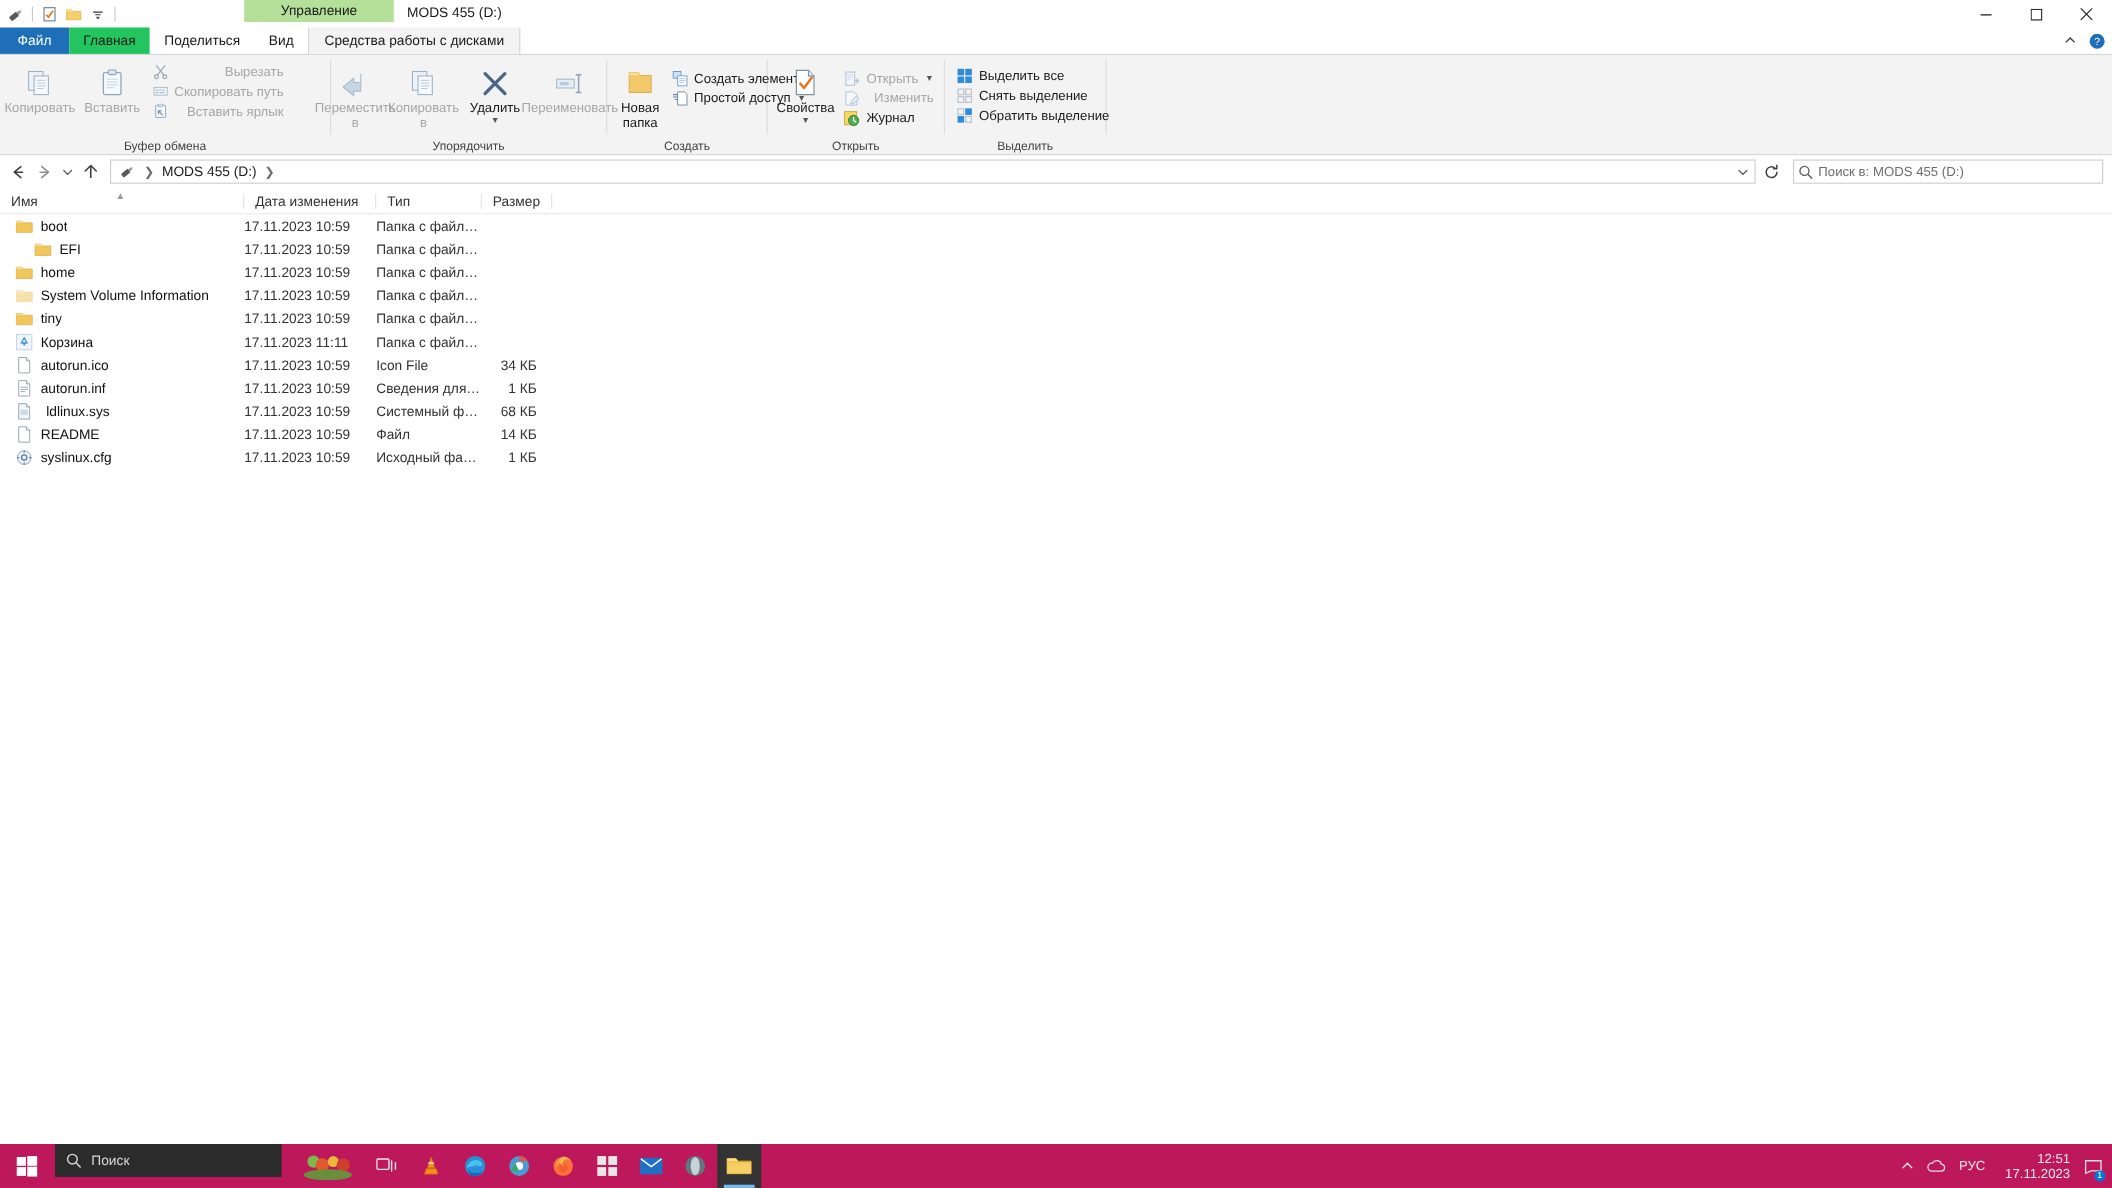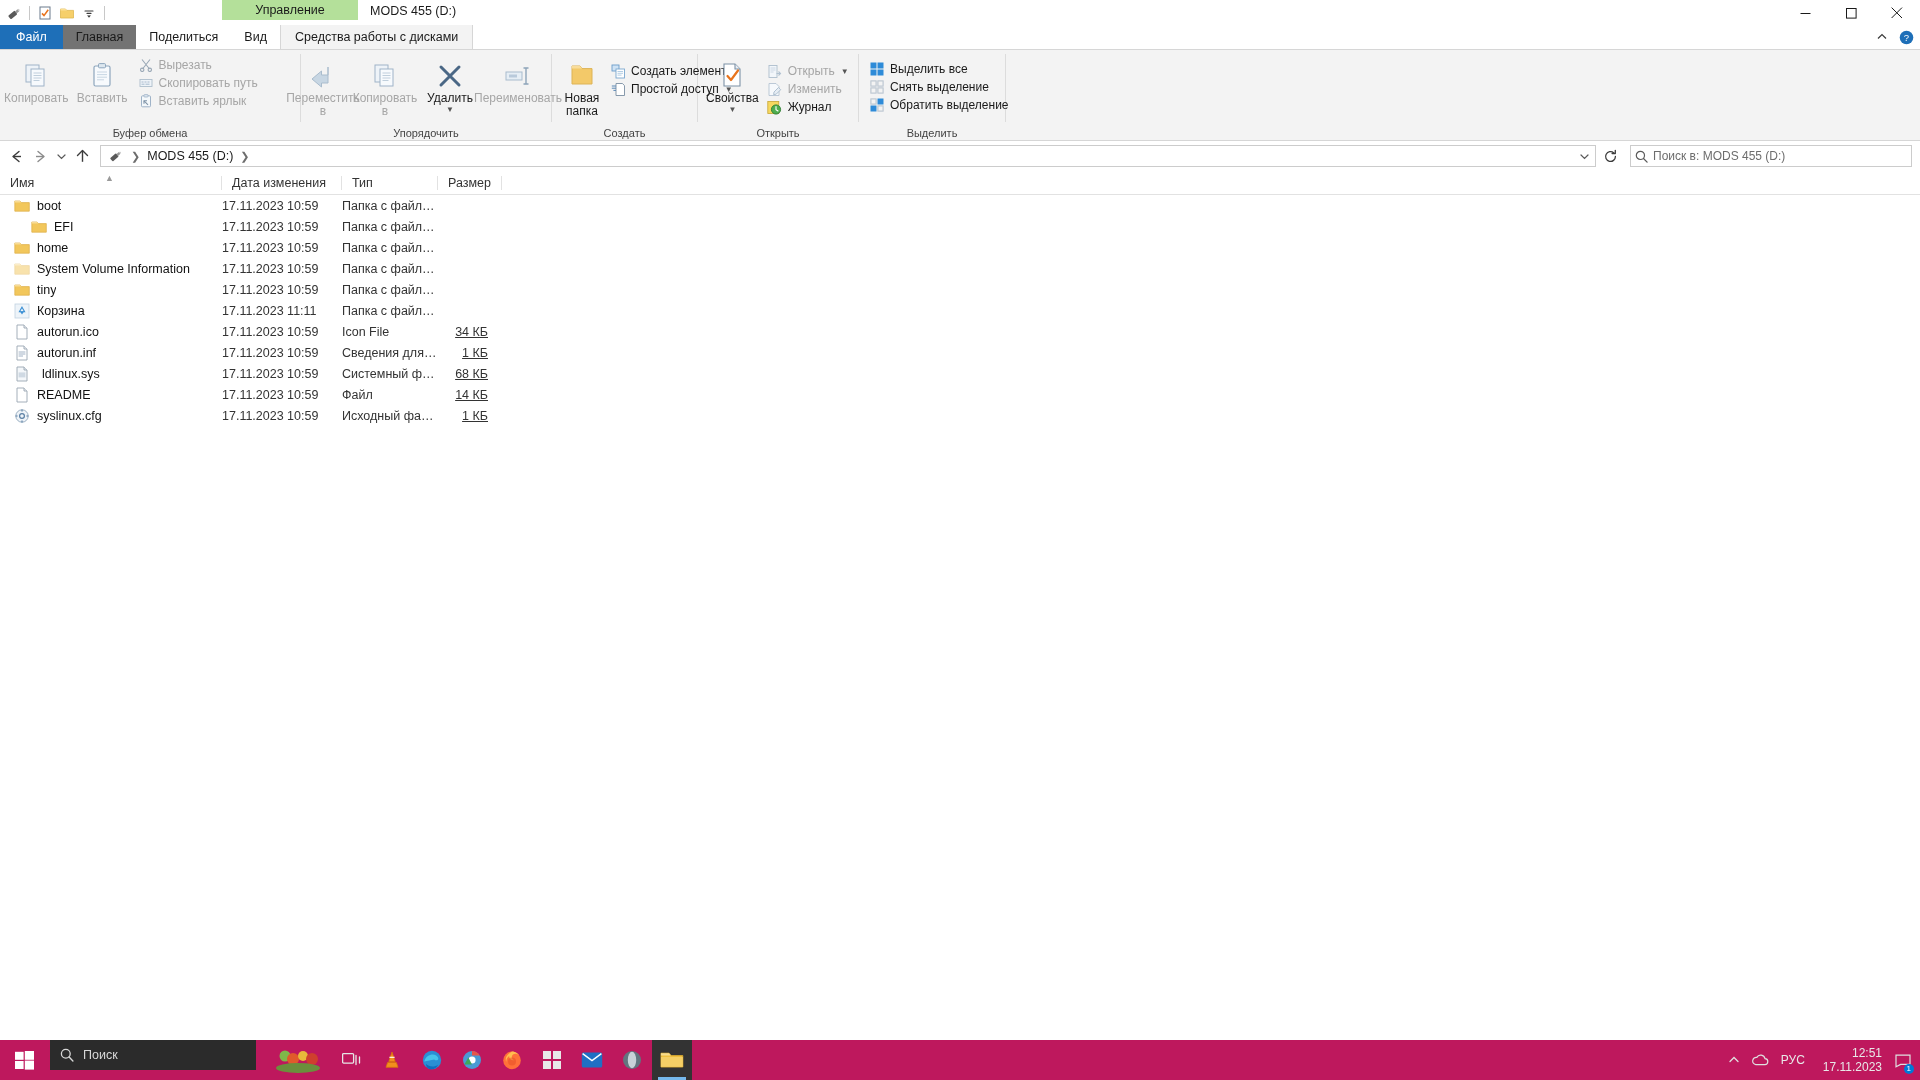--- a/index.html
+++ b/index.html
@@ -43,21 +43,21 @@
   
   .tabstrip {
     height: 24px; background: #ffffff; display: flex; align-items: flex-end;
     position: relative; flex: none; border-bottom: 1px solid #d6d6d6;
   }
   .tab {
     height: 24px; padding: 0 13px; display: flex; align-items: center;
     font-size: 12.5px; color: #1a1a1a; cursor: default; white-space: nowrap;
   }
   .tab.file { background: #1e6fb8; color: #fff; padding: 0 16px; }
-  .tab.active { background: #737373; }
+  .tab.active { background: #22c55e; }
   .tab.ctx {
     background: #f3f3f3; border-left: 1px solid #d6d6d6; border-right: 1px solid #d6d6d6;
     padding: 0 14px;
   }
   .tabstrip .spacer { flex: 1; }
   .tab-right { display: flex; align-items: center; height: 24px; padding-right: 6px; gap: 8px; }
   .tab-right .g { width: 16px; height: 16px; display: flex; align-items: center; justify-content: center; }
 
   
   .ribbon {
@@ -82,21 +82,21 @@
     margin-top: 3px; white-space: pre-line;
   }
   .bigbtn.dis .bl { color: #a6a6a6; }
   .bigbtn .caret { font-size: 8px; color: #555; line-height: 8px; margin-top: 1px; }
 
   .smallcol { display: flex; flex-direction: column; justify-content: flex-start; padding-top: 2px; }
   .smallbtn {
     display: flex; align-items: center; gap: 5px; height: 18px; padding: 0 5px 0 2px;
     font-size: 12px; color: #1a1a1a; white-space: nowrap; cursor: default;
   }
-  .smallbtn.dis { color: #a6a6a6; }
+  .smallbtn.dis { color: #a6a6a6; justify-content: space-between; }
   .smallbtn .si { width: 16px; height: 16px; display: flex; align-items: center; justify-content: center; flex: none; }
   .smallbtn .sc { font-size: 8px; color: #555; margin-left: 1px; }
 
   
   .addrbar {
     height: 30px; display: flex; align-items: center; background: #fff; flex: none;
     padding: 0 8px 0 4px; gap: 0px;
   }
   .navbtn {
     width: 24px; height: 24px; display: flex; align-items: center; justify-content: center;
@@ -128,21 +128,21 @@
     content:''; position: absolute; right: 0; top: 5px; bottom: 5px; width: 1px; background: #e2e2e2;
   }
   .sortmark { position: absolute; left: 105px; top: 2px; font-size: 9px; color: #9a9a9a; }
 
   
   .filelist { flex: 1; background: #fff; overflow: hidden; position: relative; }
   .frow { height: 21px; display: flex; align-items: center; font-size: 12.5px; color: #111; }
   .fc-name { display: flex; align-items: center; gap: 7px; padding-left: 14px; }
   .fc-name .fnm { white-space: nowrap; overflow: hidden; text-overflow: ellipsis; }
   .fc { color: #333; white-space: nowrap; overflow: hidden; text-overflow: ellipsis; }
-  .fc.right { text-align: right; padding-right: 14px; text-decoration: underline; }
+  .fc.right { text-align: right; padding-right: 14px; }
   .ico16 { width: 16px; height: 16px; flex: none; display: flex; align-items: center; justify-content: center; }
 
   
   .statusbar {
     height: 23px; border-top: 1px solid #e2e2e2; background: #fff; display: flex;
     align-items: center; padding: 0 6px 0 12px; flex: none; font-size: 12px; color: #1a1a1a;
   }
   .statusbar .sp { flex: 1; }
   .viewbtns { display: flex; gap: 2px; align-items: center; }
   .viewbtn { width: 22px; height: 20px; display: flex; align-items: center; justify-content: center; }

